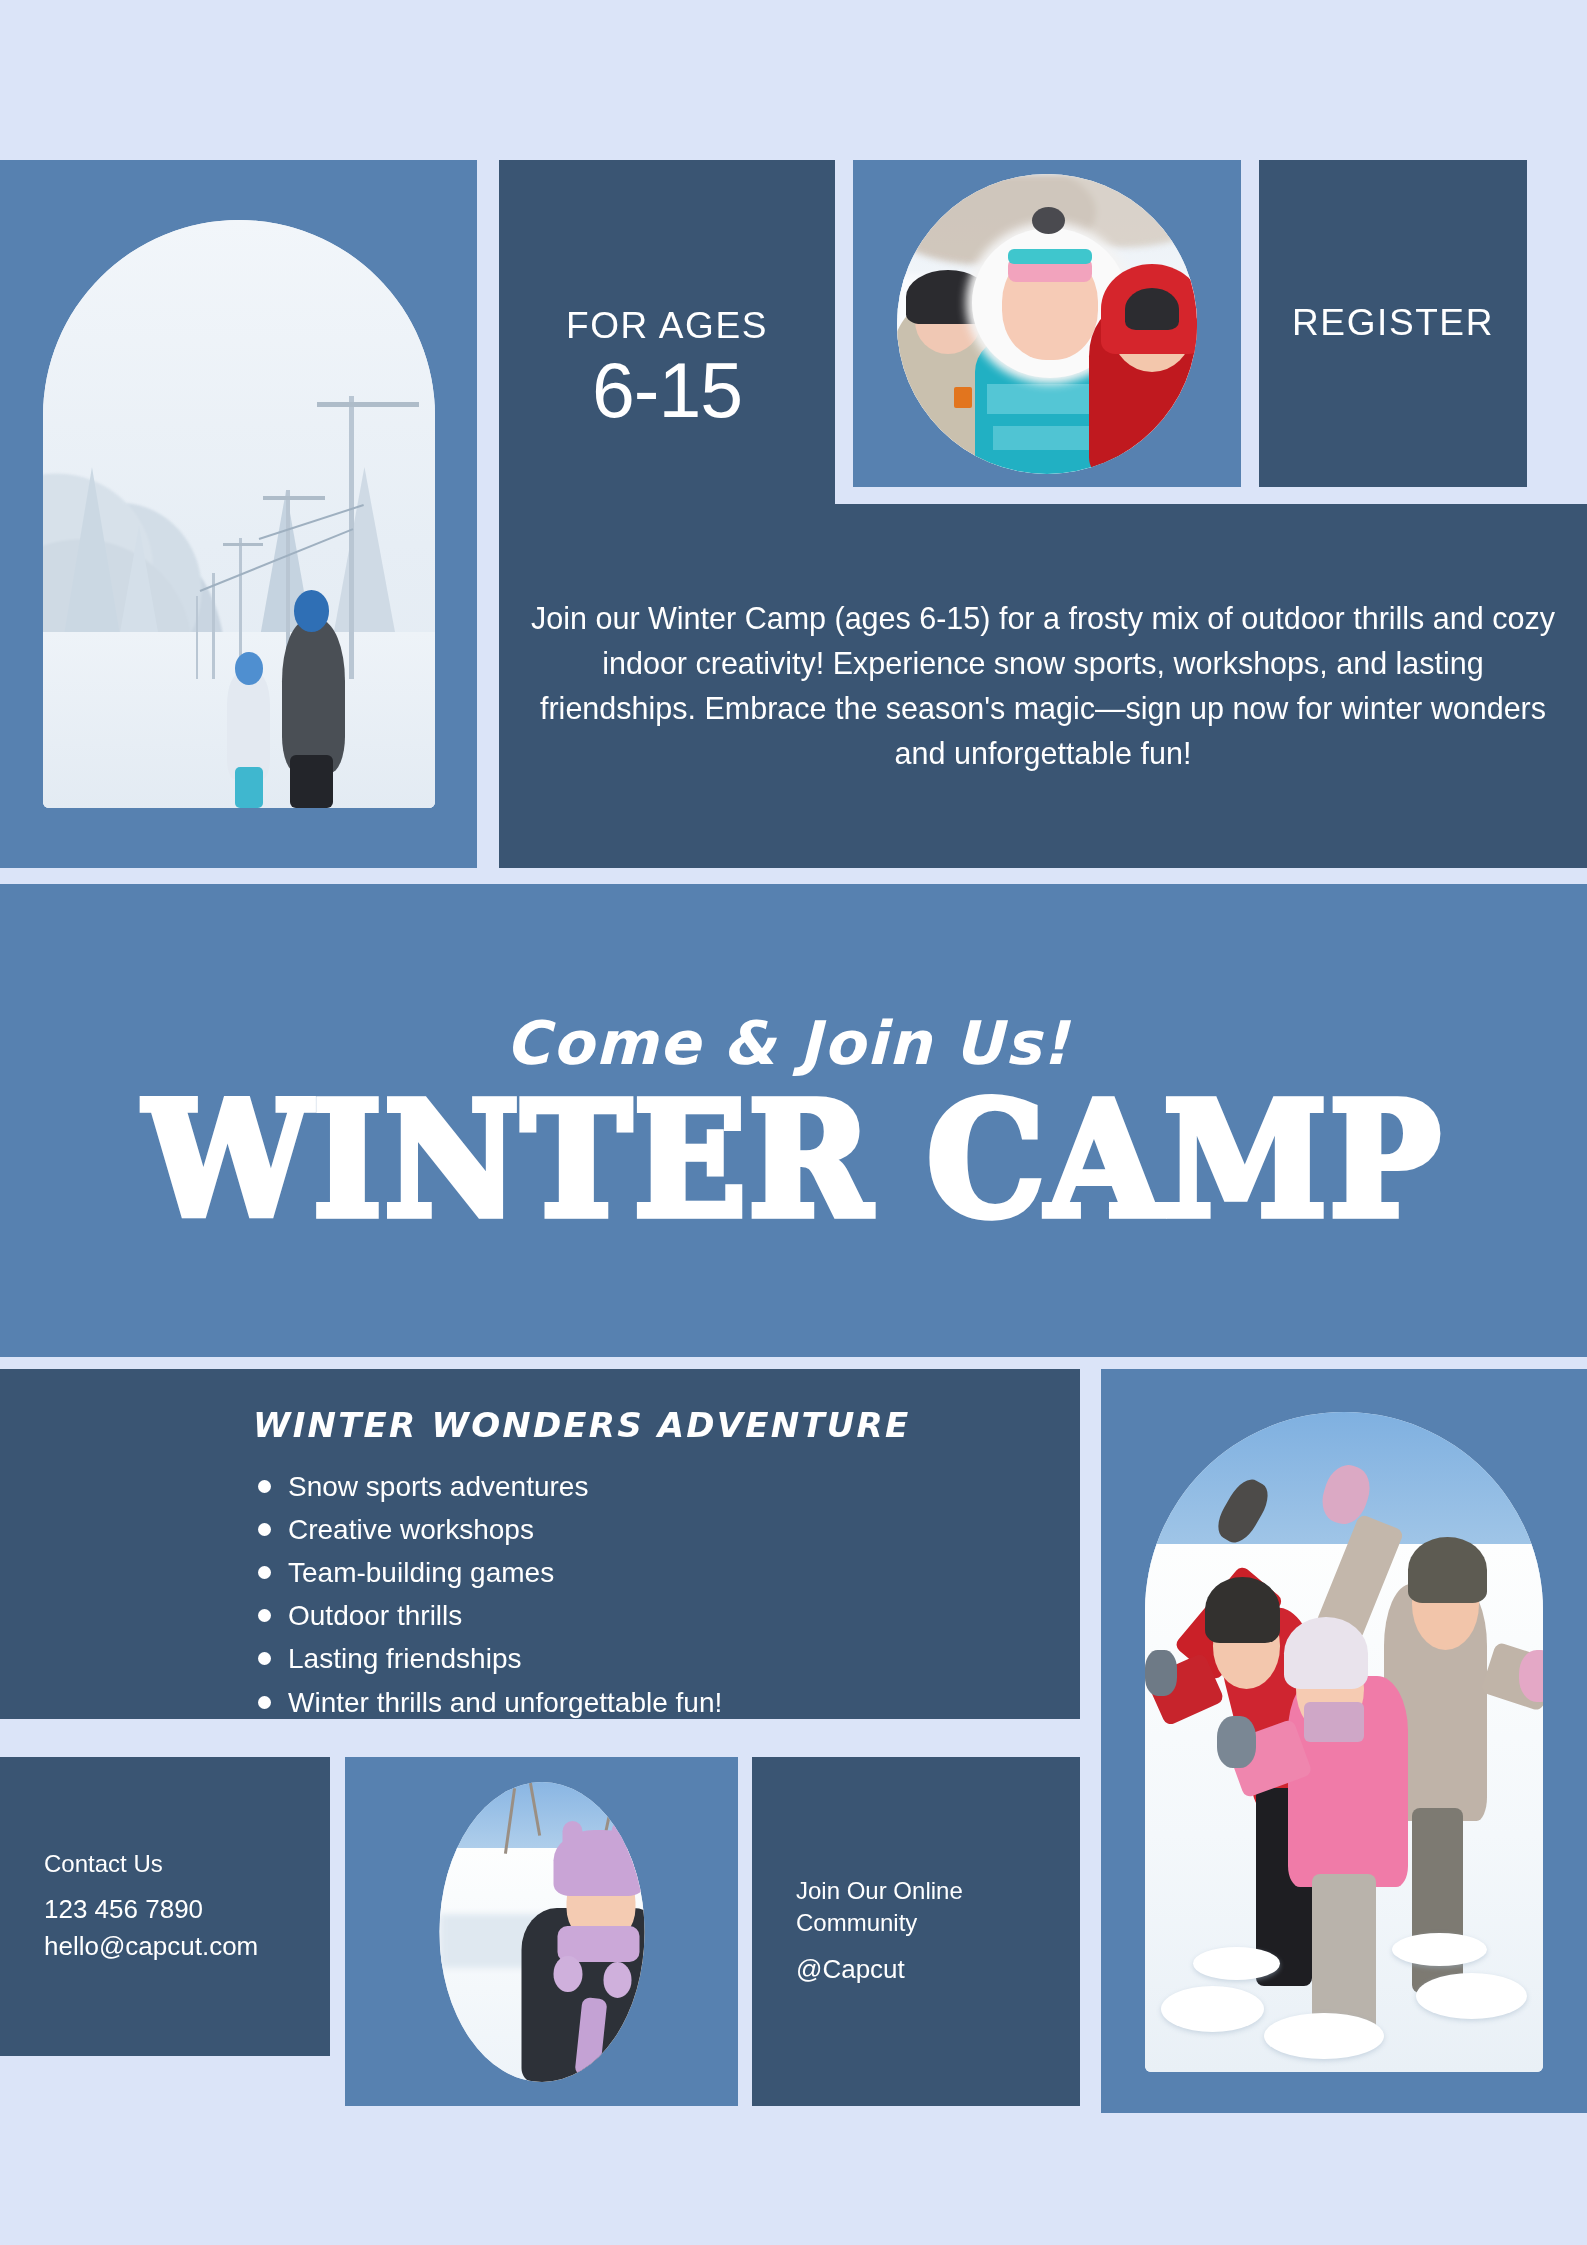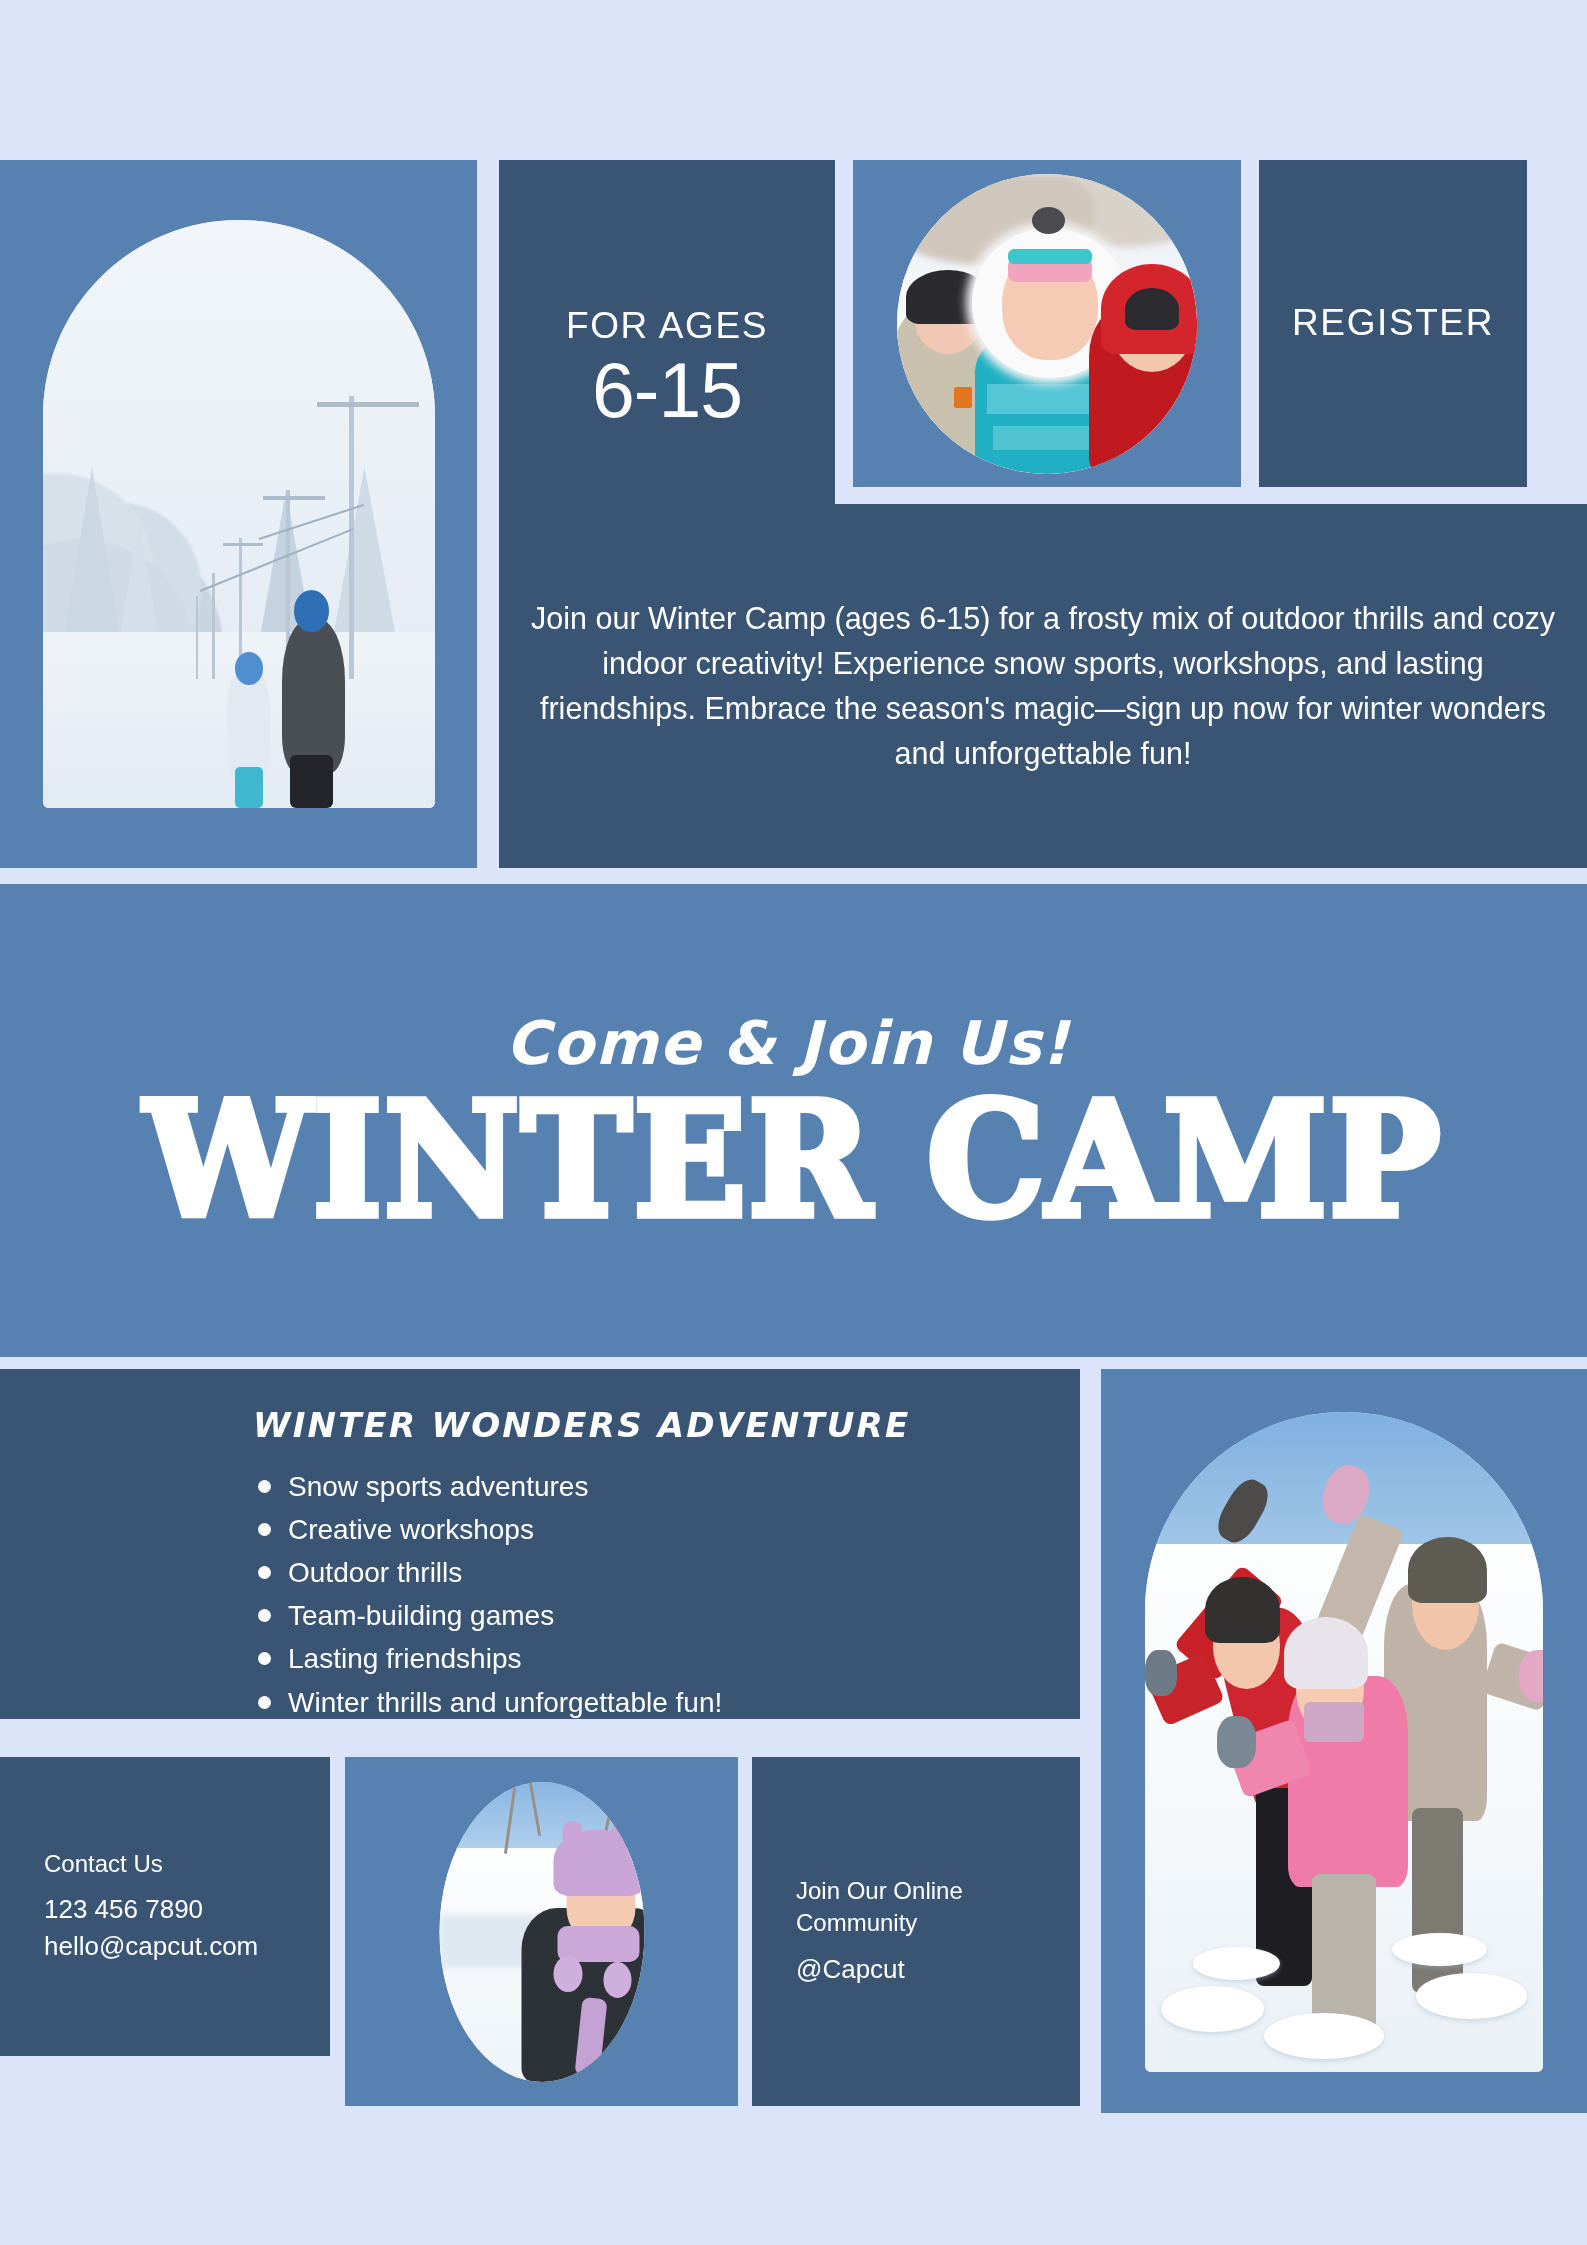--- a/index.html
+++ b/index.html
@@ -248,22 +248,22 @@
       <div class="script">Come &amp; Join Us!</div>
       <div class="bigtitle">WINTER CAMP</div>
     </div>
   </div>
 
   <div class="panel navy" id="features-panel">
     <div class="feat-head">WINTER WONDERS ADVENTURE</div>
     <ul class="feat-list">
       <li>Snow sports adventures</li>
       <li>Creative workshops</li>
+      <li>Team-building games</li>
       <li>Outdoor thrills</li>
-      <li>Team-building games</li>
       <li>Lasting friendships</li>
       <li>Winter thrills and unforgettable fun!</li>
     </ul>
   </div>
 
   <div class="panel blue" id="right-photo-panel">
     <div id="arch-photo-b">
       <div class="scene">
         <div class="j-sky"></div>
         <div class="j-snow"></div>

